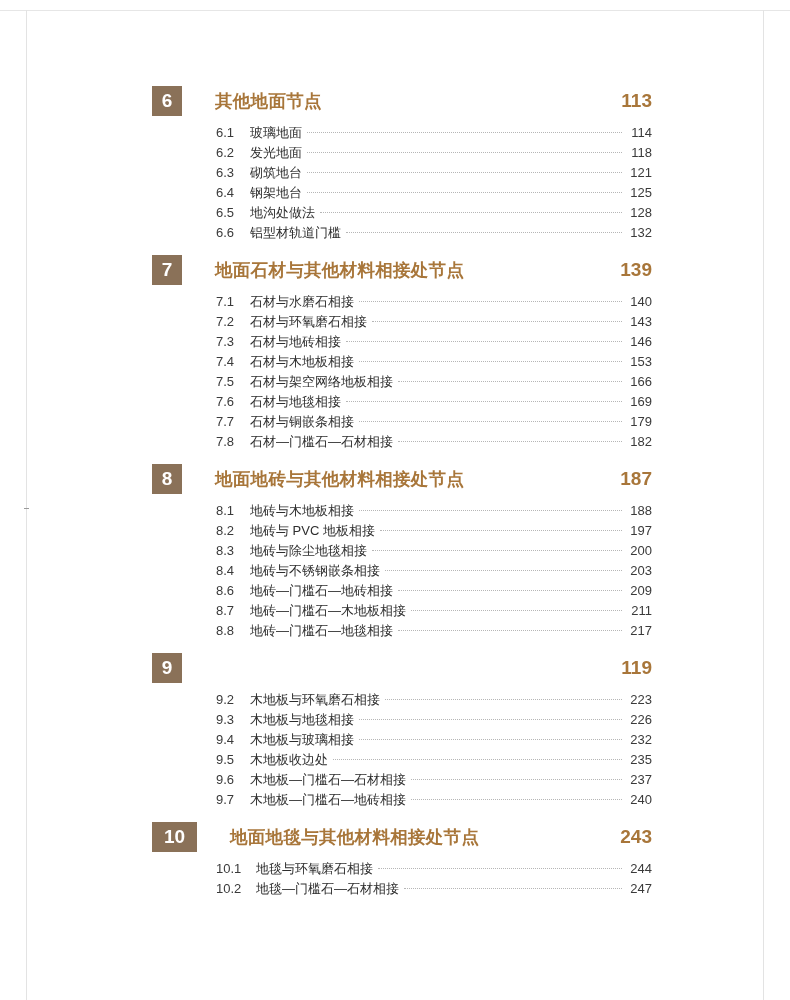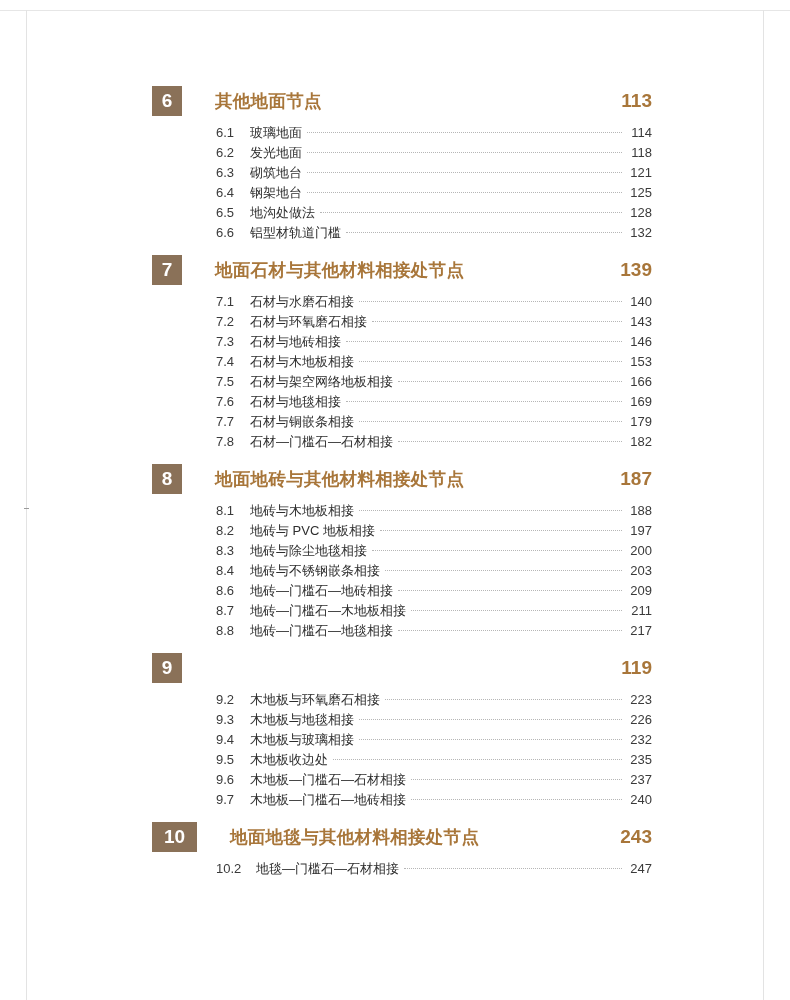--- a/index.html
+++ b/index.html
@@ -344,20 +344,26 @@
     </div>
 
     <div class="chapter">
       <div class="chapter-head">
         <div class="chap-num wide">10</div>
         <div class="chap-title">地面地毯与其他材料相接处节点</div>
         <div class="chap-page">243</div>
       </div>
       <div class="entries">
         <div class="entry">
+          <span class="entry-num wide">10.1</span>
+          <span class="entry-title">地毯与环氧磨石相接</span>
+          <span class="dots"></span>
+          <span class="entry-page">244</span>
+        </div>
+        <div class="entry">
           <span class="entry-num wide">10.2</span>
           <span class="entry-title">地毯—门槛石—石材相接</span>
           <span class="dots"></span>
           <span class="entry-page">247</span>
         </div>
       </div>
     </div>
 
   </div>
 </div>

